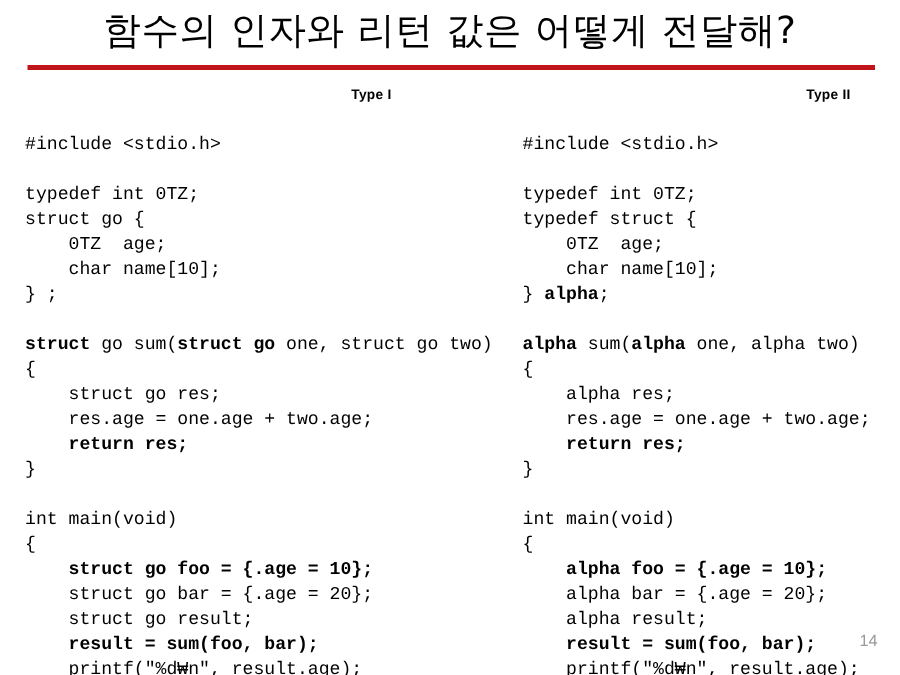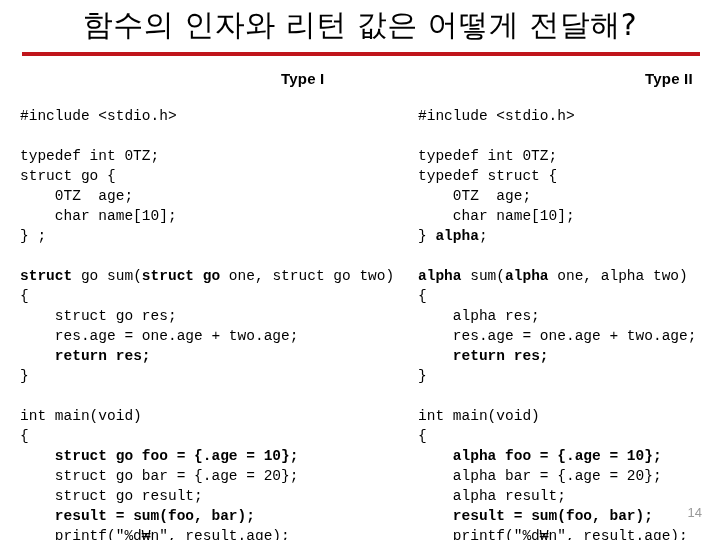--- a/index.html
+++ b/index.html
@@ -63,21 +63,21 @@
     color: #000000;
     white-space: pre;
   }
   .col-left  { left: 20px;  width: 395px; }
   .col-right { left: 418px; width: 300px; }
 
   .type-label {
     position: absolute;
     top: 70px;
     font-family: "Liberation Sans", sans-serif;
-    font-size: 15px;
+    font-size: 11px;
     font-weight: bold;
     color: #000000;
     letter-spacing: 0.2px;
     white-space: nowrap;
   }
   .type-label-left  { left: 281px; }
   .type-label-right { left: 645px; text-align: right; }
 
   .code-block { margin: 0; padding: 0; }
   .code-line {

